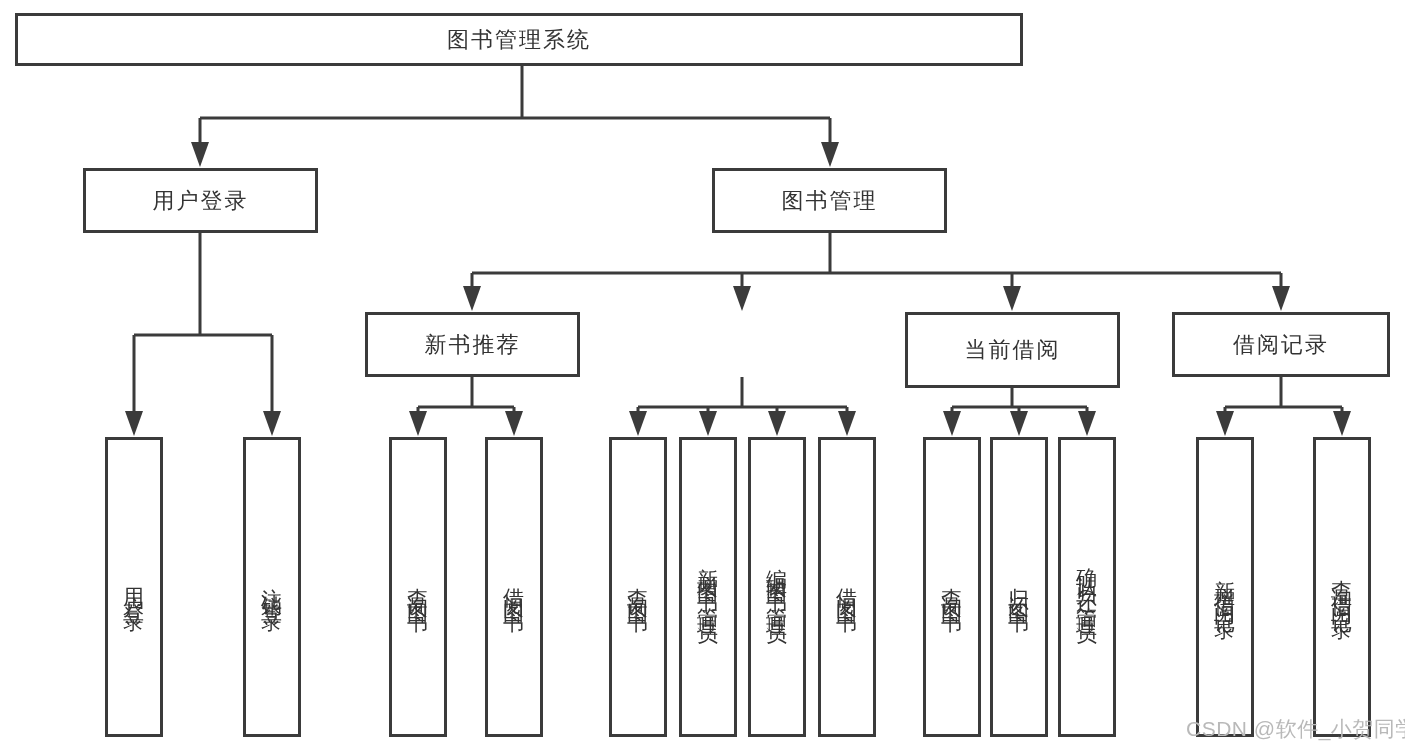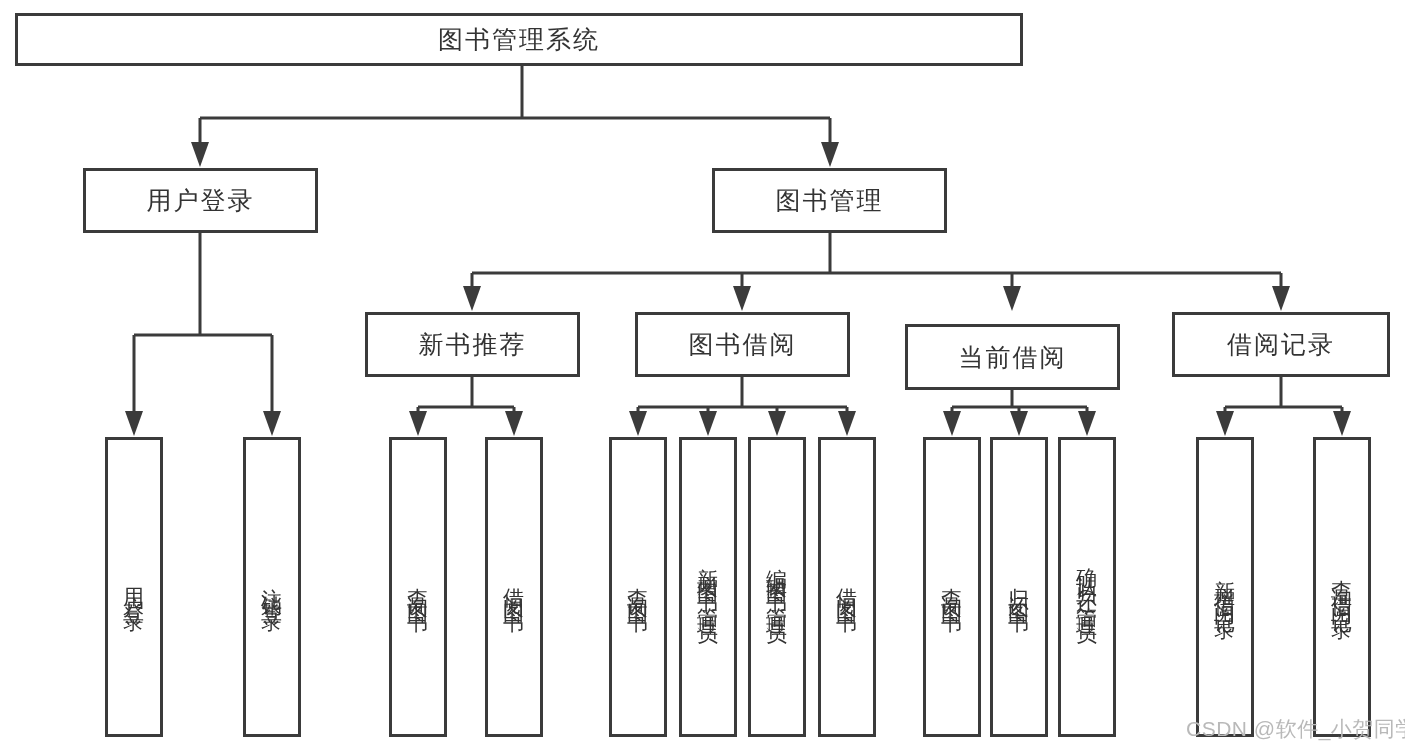--- a/index.html
+++ b/index.html
@@ -27,21 +27,21 @@
     position: absolute;
     box-sizing: border-box;
     background: #ffffff;
     border: 3px solid #3b3b3b;
     display: flex;
     align-items: center;
     justify-content: center;
     color: #333333;
   }
   .h-label {
-    font-size: 25px;
+    font-size: 22px;
     letter-spacing: 2px;
     white-space: nowrap;
   }
   .leaf {
     width: 58px;
     height: 300px;
     top: 437px;
   }
   .v-label {
     writing-mode: vertical-rl;
@@ -117,24 +117,21 @@
   <div class="box" style="left:83px;top:168px;width:235px;height:65px">
     <span class="h-label">用户登录</span>
   </div>
   <div class="box" style="left:365px;top:312px;width:215px;height:65px">
     <span class="h-label">新书推荐</span>
   </div>
 
   <div class="box" style="left:712px;top:168px;width:235px;height:65px">
     <span class="h-label">图书管理</span>
   </div>
-  <div class="box" style="left:635px;top:312px;width:215px;height:65px">
-    <span class="h-label">图书借阅</span>
-  </div>
-  <div class="box" style="left:905px;top:324px;width:215px;height:66px">
+  <div class="box" style="left:905px;top:312px;width:215px;height:76px">
     <span class="h-label">当前借阅</span>
   </div>
   <div class="box" style="left:1172px;top:312px;width:218px;height:65px">
     <span class="h-label">借阅记录</span>
   </div>
 
   <div class="box leaf" style="left:105px">
     <span class="v-label">用户登录</span>
   </div>
   <div class="box leaf" style="left:243px">

